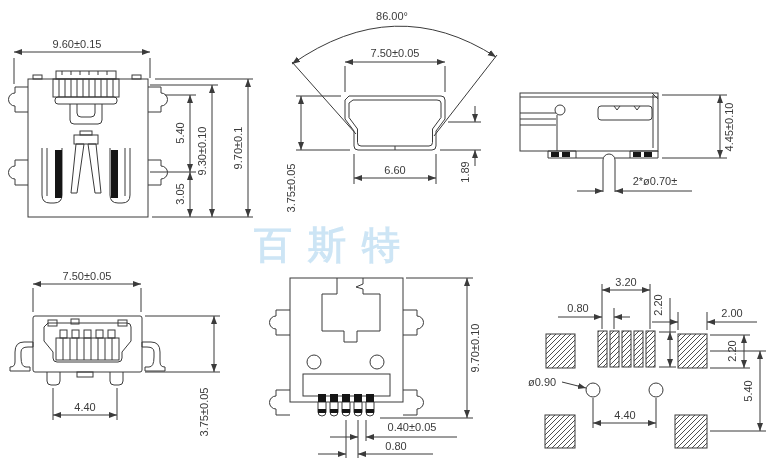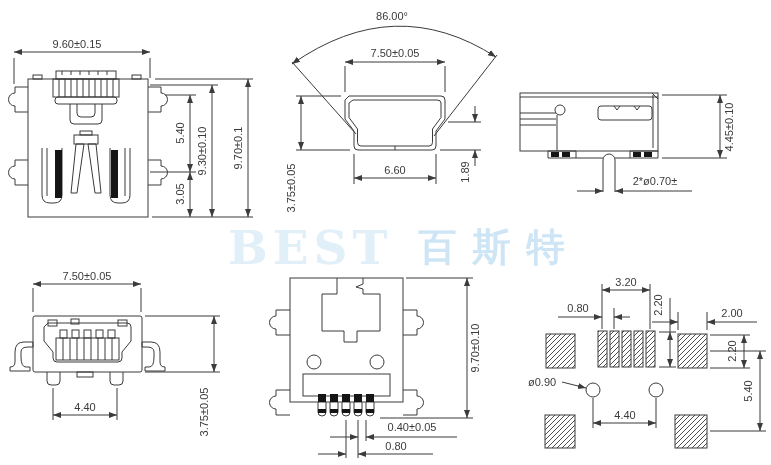--- a/index.html
+++ b/index.html
@@ -13,21 +13,20 @@
          letter-spacing:16px;color:#cde5f5;margin-left:26px;}
   svg{position:absolute;left:0;top:0;}
   .dim{font-family:"Liberation Sans",sans-serif;font-size:11px;fill:#3b3b3b;stroke:none;}
 </style>
 </head>
 <body>
 
 <div id="stage">
 
   <div id="watermark">
-    <span id="wm-latin">BEST</span>
     <span id="wm-cn">百斯特</span>
   </div>
 
   <svg width="771" height="465" viewBox="0 0 771 465">
     <defs>
       <marker id="arr" viewBox="0 0 10 10" refX="9" refY="5" markerWidth="9" markerHeight="9" orient="auto-start-reverse">
         <path d="M0,1.6 L9,5 L0,8.4 Z" fill="#3b3b3b"></path>
       </marker>
       <pattern id="hatch" patternUnits="userSpaceOnUse" width="5" height="5">
         <path d="M-1,6 L6,-1" stroke="#3b3b3b" stroke-width="0.9"></path>

